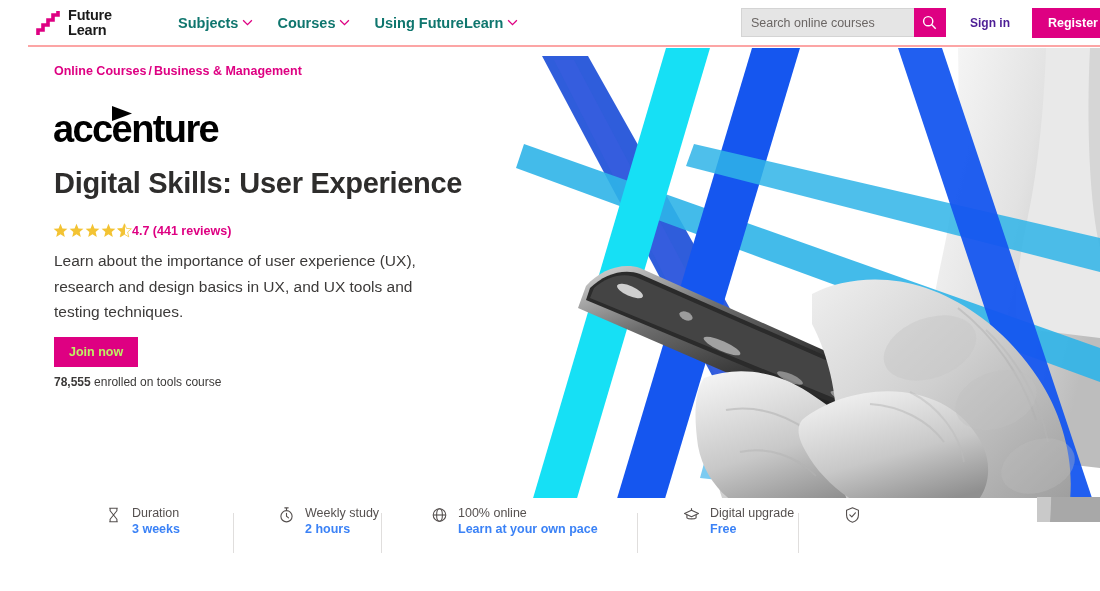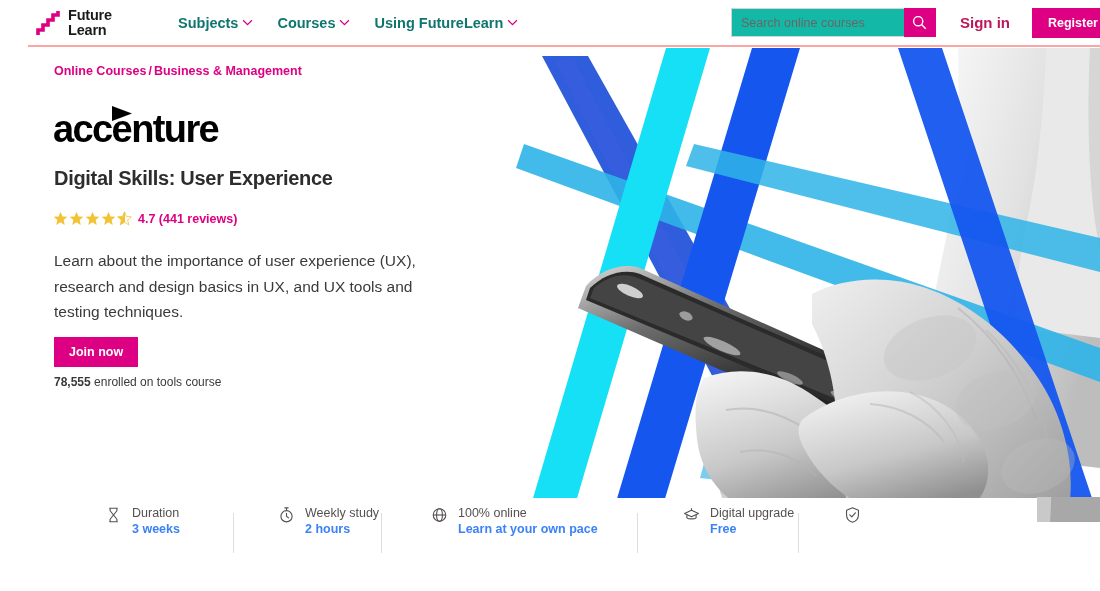--- a/index.html
+++ b/index.html
@@ -34,34 +34,34 @@
     cursor: pointer; white-space: nowrap;
   }
   .chev { width: 11px; height: 7px; flex: none; }
 
   .header-right {
     margin-left: auto; display: flex; align-items: center;
     gap: 0px; margin-right: 14px;
   }
   .search-box {
     display: flex; align-items: stretch; height: 29px;
-    border: 1px solid #d4d4d4; border-right: none; background: #14b8a6;
+    border: 1px solid #d4d4d4; border-right: none; background: #e5e5e5;
   }
   .search-input {
     width: 172px; border: none; outline: none; padding: 0 9px;
     font-size: 12.5px; color: #55504f; font-family: "Liberation Sans", sans-serif;
     background: transparent;
   }
   .search-input::placeholder { color: #6b6664; }
   .search-btn {
     width: 32px; height: 29px; background: #de0082; border: none;
     display: flex; align-items: center; justify-content: center; cursor: pointer;
   }
   .signin {
-    color: #be185d; font-size: 15px; font-weight: 700;
+    color: #4c1d95; font-size: 12px; font-weight: 700;
     margin-left: 24px; cursor: pointer;
   }
   .register {
     margin-left: 22px; background: #de0082; color: #fff;
     font-size: 12.5px; font-weight: 700; border: none;
     padding: 8px 16px; cursor: pointer;
     font-family: "Liberation Sans", sans-serif;
   }
 
   
@@ -84,39 +84,39 @@
   .crumb a { color: #de0082; text-decoration: none; cursor: pointer; }
   .crumb .sep { color: #de0082; font-weight: 700; margin: 0 2px; }
 
   .brand-logo {
     position: absolute; left: 53px; top: 100px;
     width: 230px; height: 46px;
   }
 
   .title {
     position: absolute; left: 54px; top: 167px;
-    font-size: 20px; font-weight: 700; color: #2e2d2c;
+    font-size: 29px; font-weight: 700; color: #2e2d2c;
     letter-spacing: -.3px;
   }
 
   .rating {
-    position: absolute; left: 53px; top: 211px;
-    display: flex; align-items: center; gap: 6px;
+    position: absolute; left: 53px; top: 223px;
+    display: flex; align-items: center; 
   }
   .stars { display: flex; gap: 1px; }
   .rating-text { font-size: 12.5px; font-weight: 700; color: #de0082; }
 
   .desc {
     position: absolute; left: 54px; top: 248px; width: 400px;
     font-size: 15.5px; line-height: 25.5px; color: #3c3a39;
   }
 
   .join-btn {
     position: absolute; left: 54px; top: 337px;
-    background: #de0082; color: #ffffff; border: none;
+    background: #de0082; color: #bef264; border: none;
     font-size: 12.5px; font-weight: 700; padding: 8px 15px;
     cursor: pointer; font-family: "Liberation Sans", sans-serif;
   }
 
   .enrolled {
     position: absolute; left: 54px; top: 375px;
     font-size: 12px; color: #3c3a39;
   }
   .enrolled b { font-weight: 700; }
 

